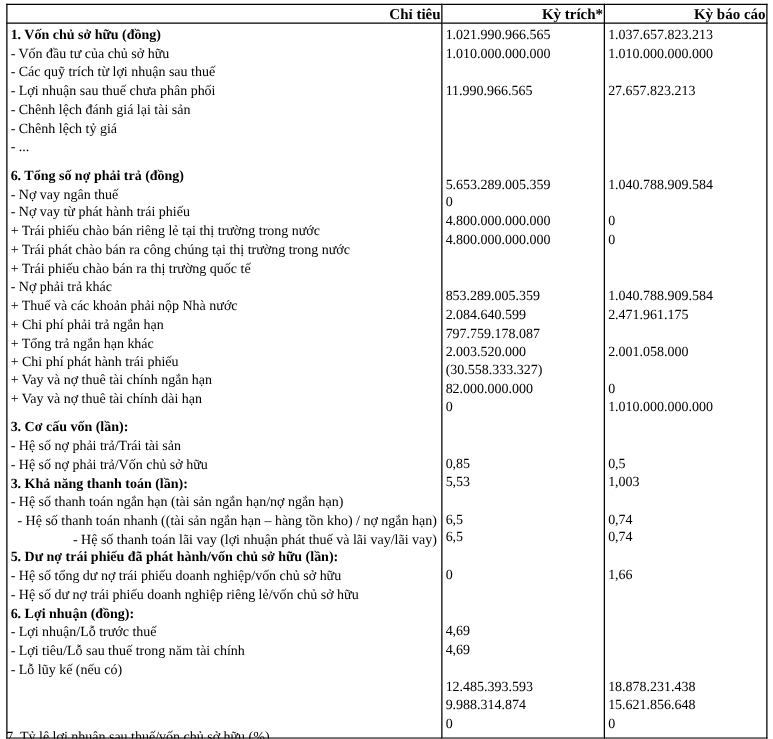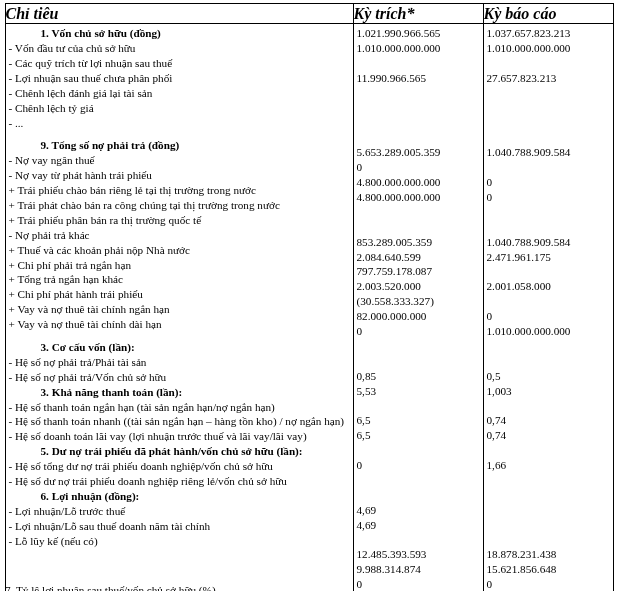--- a/index.html
+++ b/index.html
@@ -30,37 +30,36 @@
   table.fin th, table.fin td {
     border: 1px solid #000000;
     vertical-align: top;
     padding: 0;
   }
   .col-label { width: 348px; }
   .col-prev  { width: 130px; }
   .col-curr  { width: 130px; }
 
   thead th {
-    text-align: left;
+    text-align: right;
     font-weight: bold;
-    font-size: 16px;
+    font-size: 12px;
     padding: 7px 2px 7px 2px;
     line-height: 1.2;
-    font-style: italic;
   }
   .cellbox {
     padding: 2px 3px 3px 3px;
   }
   .rowline {
     line-height: 1.33;
     white-space: pre;
     font-size: 11.2px;
   }
-  .rowline.bold { font-weight: bold; margin-left: 32px; }
-  .rowline.wrap { white-space: normal; }
+  .rowline.bold { font-weight: bold; }
+  .rowline.wrap { white-space: normal; text-align: right; }
   .rowline.blank { height: 8px; }
   .num {
     text-align: left;
     font-size: 11.2px;
     line-height: 1.33;
     white-space: pre;
   }
   .bottom-clip {
     position: absolute;
     left: 5px;
@@ -93,49 +92,49 @@
         <td>
             <div class="cellbox" id="labels">
               <div class="rowline bold">1. Vốn chủ sở hữu (đồng)</div>
               <div class="rowline">- Vốn đầu tư của chủ sở hữu</div>
               <div class="rowline">- Các quỹ trích từ lợi nhuận sau thuế</div>
               <div class="rowline">- Lợi nhuận sau thuế chưa phân phối</div>
               <div class="rowline">- Chênh lệch đánh giá lại tài sản</div>
               <div class="rowline">- Chênh lệch tỷ giá</div>
               <div class="rowline">- ...</div>
               <div class="rowline blank">&nbsp;</div>
-              <div class="rowline bold">9. Tổng số nợ phải trả (đồng)</div>
+              <div class="rowline bold">6. Tổng số nợ phải trả (đồng)</div>
               <div class="rowline">- Nợ vay ngân thuế</div>
               <div class="rowline">- Nợ vay từ phát hành trái phiếu</div>
               <div class="rowline">+ Trái phiếu chào bán riêng lẻ tại thị trường trong nước</div>
               <div class="rowline">+ Trái phát chào bán ra công chúng tại thị trường trong nước</div>
-              <div class="rowline">+ Trái phiếu phân bán ra thị trường quốc tế</div>
+              <div class="rowline">+ Trái phiếu chào bán ra thị trường quốc tế</div>
               <div class="rowline">- Nợ phải trả khác</div>
               <div class="rowline">+ Thuế và các khoản phải nộp Nhà nước</div>
               <div class="rowline">+ Chi phí phải trả ngắn hạn</div>
               <div class="rowline">+ Tổng trả ngắn hạn khác</div>
               <div class="rowline">+ Chi phí phát hành trái phiếu</div>
               <div class="rowline">+ Vay và nợ thuê tài chính ngắn hạn</div>
               <div class="rowline">+ Vay và nợ thuê tài chính dài hạn</div>
               <div class="rowline blank">&nbsp;</div>
               <div class="rowline bold">3. Cơ cấu vốn (lần):</div>
-              <div class="rowline">- Hệ số nợ phải trả/Phải tài sản</div>
+              <div class="rowline">- Hệ số nợ phải trả/Trái tài sản</div>
               <div class="rowline">- Hệ số nợ phải trả/Vốn chủ sở hữu</div>
               <div class="rowline bold">3. Khả năng thanh toán (lần):</div>
               <div class="rowline">- Hệ số thanh toán ngắn hạn (tài sản ngắn hạn/nợ ngắn hạn)</div>
               <div class="rowline wrap">- Hệ số thanh toán nhanh ((tài sản ngắn hạn – hàng tồn kho) / nợ
 ngắn hạn)</div>
-              <div class="rowline wrap">- Hệ số doanh toán lãi vay (lợi nhuận trước thuế và lãi vay/lãi
+              <div class="rowline wrap">- Hệ số thanh toán lãi vay (lợi nhuận phát thuế và lãi vay/lãi
 vay)</div>
               <div class="rowline bold">5. Dư nợ trái phiếu đã phát hành/vốn chủ sở hữu (lần):</div>
               <div class="rowline">- Hệ số tổng dư nợ trái phiếu doanh nghiệp/vốn chủ sở hữu</div>
               <div class="rowline">- Hệ số dư nợ trái phiếu doanh nghiệp riêng lẻ/vốn chủ sở hữu</div>
               <div class="rowline bold">6. Lợi nhuận (đồng):</div>
               <div class="rowline">- Lợi nhuận/Lỗ trước thuế</div>
-              <div class="rowline">- Lợi nhuận/Lỗ sau thuế doanh năm tài chính</div>
+              <div class="rowline">- Lợi tiêu/Lỗ sau thuế trong năm tài chính</div>
               <div class="rowline">- Lỗ lũy kế (nếu có)</div>
             </div>
           </td>
         <td>
             <div class="cellbox" id="prevs">
               <div class="num">1.021.990.966.565</div>
               <div class="num">1.010.000.000.000</div>
               <div class="num">&nbsp;</div>
               <div class="num">11.990.966.565</div>
               <div class="num">&nbsp;</div>

